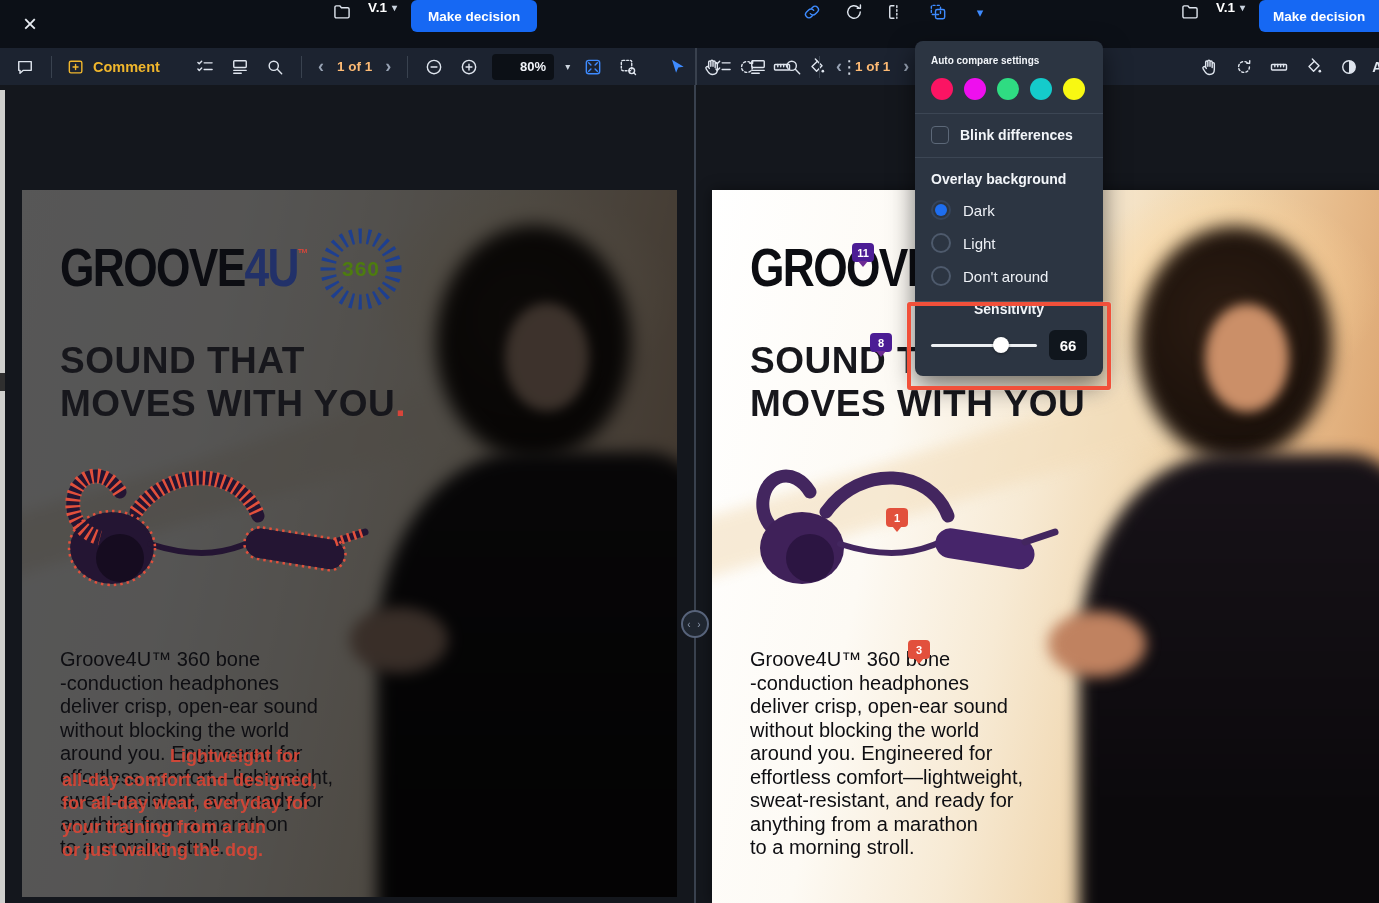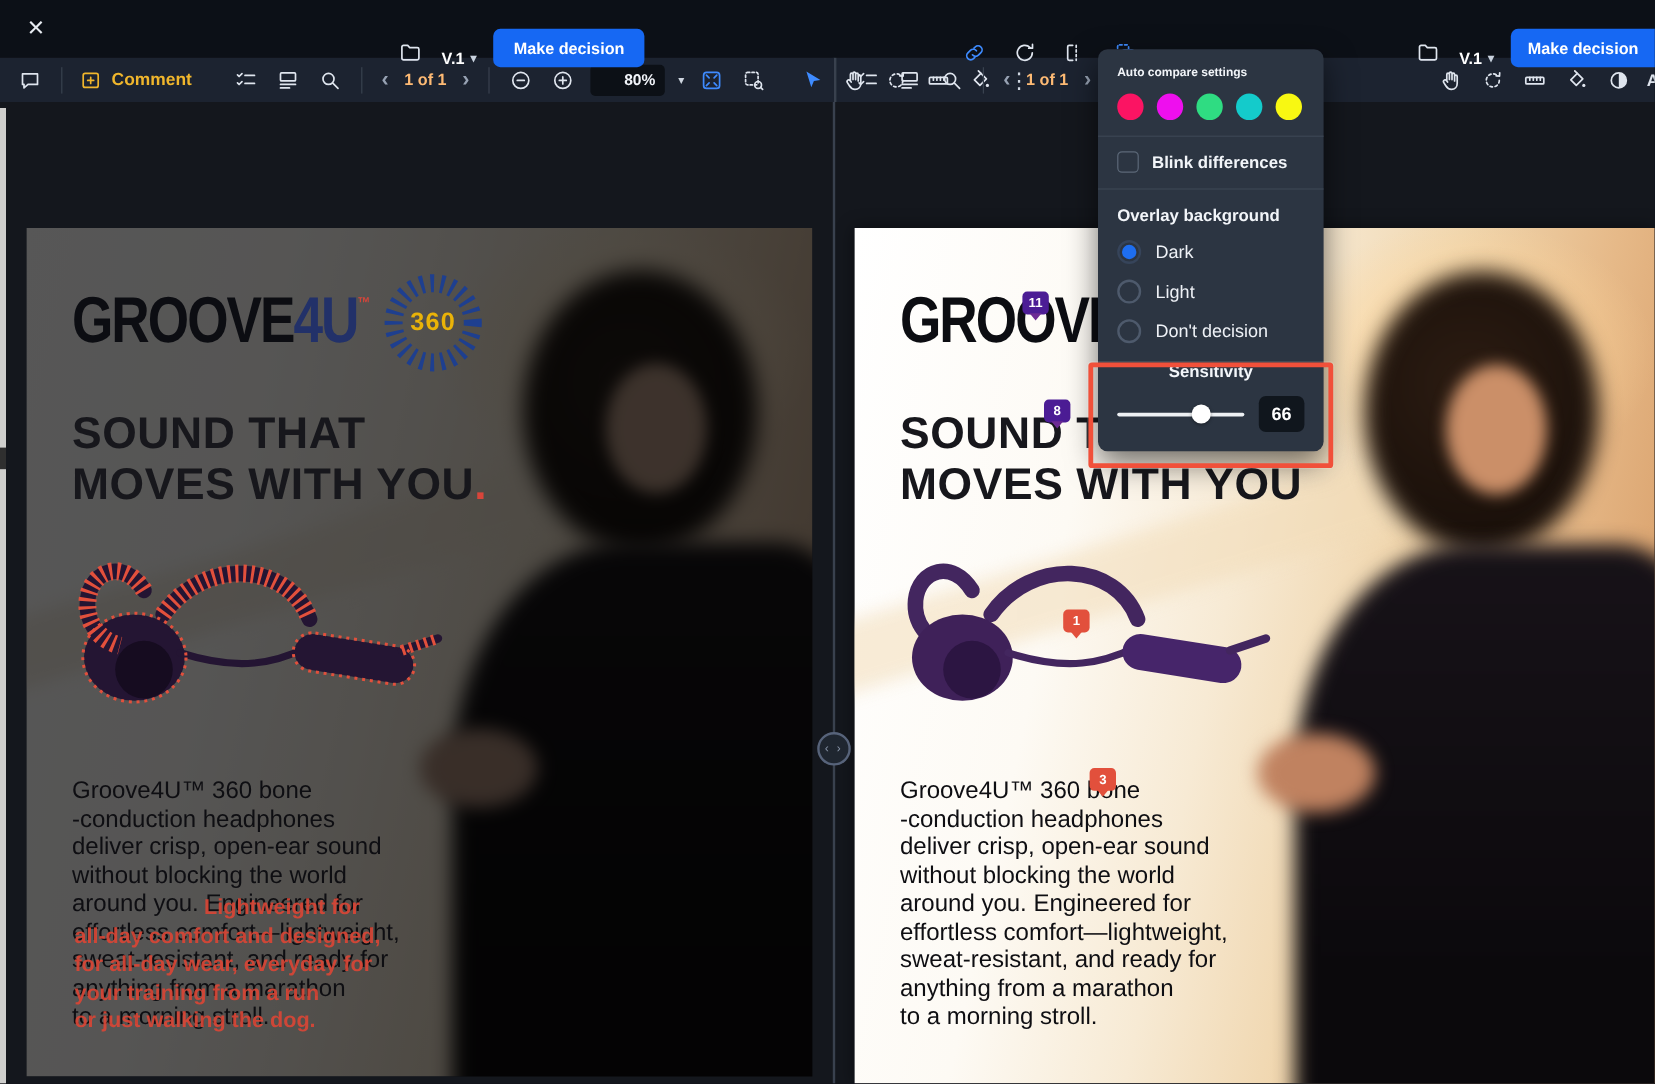--- a/index.html
+++ b/index.html
@@ -4,21 +4,21 @@
 <style>
   * { margin:0; padding:0; box-sizing:border-box; }
   html,body { width:1379px; height:903px; overflow:hidden; background:#14171d;
               font-family:"Liberation Sans", sans-serif; }
   .app { position:relative; width:1379px; height:903px; }
 
   
   .topbar { position:absolute; left:0; top:0; width:100%; height:48px; background:#0c1017; z-index:30; }
   .topbar .close { position:absolute; left:14px; top:8px; width:32px; height:32px; color:#e8ecf2;
                    font-size:24px; line-height:32px; text-align:center; cursor:pointer; }
-  .tb-group { position:absolute; top:0; height:56px; display:flex; align-items:flex-end; gap:14px; }
+  .tb-group { position:absolute; top:0; height:56px; display:flex; align-items:flex-start; gap:14px; }
   .g-left-doc { left:330px; }
   .g-center { left:800px; gap:18px; }
   .g-right-doc { left:1178px; }
   .icon { width:20px; height:20px; display:block; }
   .icon-btn { width:24px; height:24px; display:flex; align-items:center; justify-content:center;
               color:#dfe5ee; cursor:pointer; flex:none; }
   .icon-btn.blue { color:#3e8bff; }
   .version { display:flex; align-items:center; gap:5px; color:#ffffff; font-size:13.5px; font-weight:600; cursor:pointer; }
   .version .caret { font-size:10px; color:#c9d2de; }
   .btn-primary { height:32px; padding:0 17px; background:#1668f3; border:none; border-radius:6px;
@@ -79,21 +79,21 @@
   .ad-logo { position:absolute; left:38px; top:46px; white-space:nowrap; }
   .brand { display:inline-block; transform:scaleX(.82); transform-origin:left;
            font-size:54px; font-weight:800; letter-spacing:-2px; color:#0c0d12; }
   .brand .accent { color:#223169; }
   .brand sup { font-size:13px; letter-spacing:0; vertical-align:28px; }
   .page-left  .brand sup { color:#d8453a; }
   .page-right .brand sup { color:#3a3a42; }
   .badge360 { position:absolute; left:296px; top:36px; width:86px; height:86px; }
   .badge360 svg { position:absolute; inset:0; }
   .badge360 .num { position:absolute; inset:0; display:flex; align-items:center; justify-content:center;
-                   color:#eab308; font-size:21px; font-weight:800; letter-spacing:1px; }
+                   color:#4d7c0f; font-size:21px; font-weight:800; letter-spacing:1px; }
   .headline { position:absolute; left:38px; top:150px; font-size:37px; font-weight:800;
               letter-spacing:.5px; line-height:1.16; color:#17171c; white-space:pre-line; }
   .hl-dot { color:#d8453a; }
   .hp-wrap { position:absolute; left:28px; top:258px; width:330px; height:160px; }
   .body-copy { position:absolute; left:38px; top:458px; font-size:20px; font-weight:500;
                line-height:23.5px; color:#0e0e12; white-space:pre-line; }
   .body-diff-red { position:absolute; left:40px; top:555px; font-size:18px; font-weight:600;
                line-height:23.5px; color:#d94636; white-space:pre-line; text-indent:108px;
                opacity:.92; z-index:2; }
 
@@ -524,21 +524,21 @@
     <div class="radio-row">
       <span class="radio sel"></span>
       <span class="lbl">Dark</span>
     </div>
     <div class="radio-row">
       <span class="radio"></span>
       <span class="lbl">Light</span>
     </div>
     <div class="radio-row">
       <span class="radio"></span>
-      <span class="lbl">Don't decision</span>
+      <span class="lbl">Don't around</span>
     </div>
     <div class="cp-sens">
       <div class="sens-lbl">Sensitivity</div>
       <div class="sens-row">
         <div class="slider">
           <div class="track"></div>
           <div class="thumb" style="left: calc(66% - 8px);"></div>
         </div>
         <div class="sens-val">66</div>
       </div>

